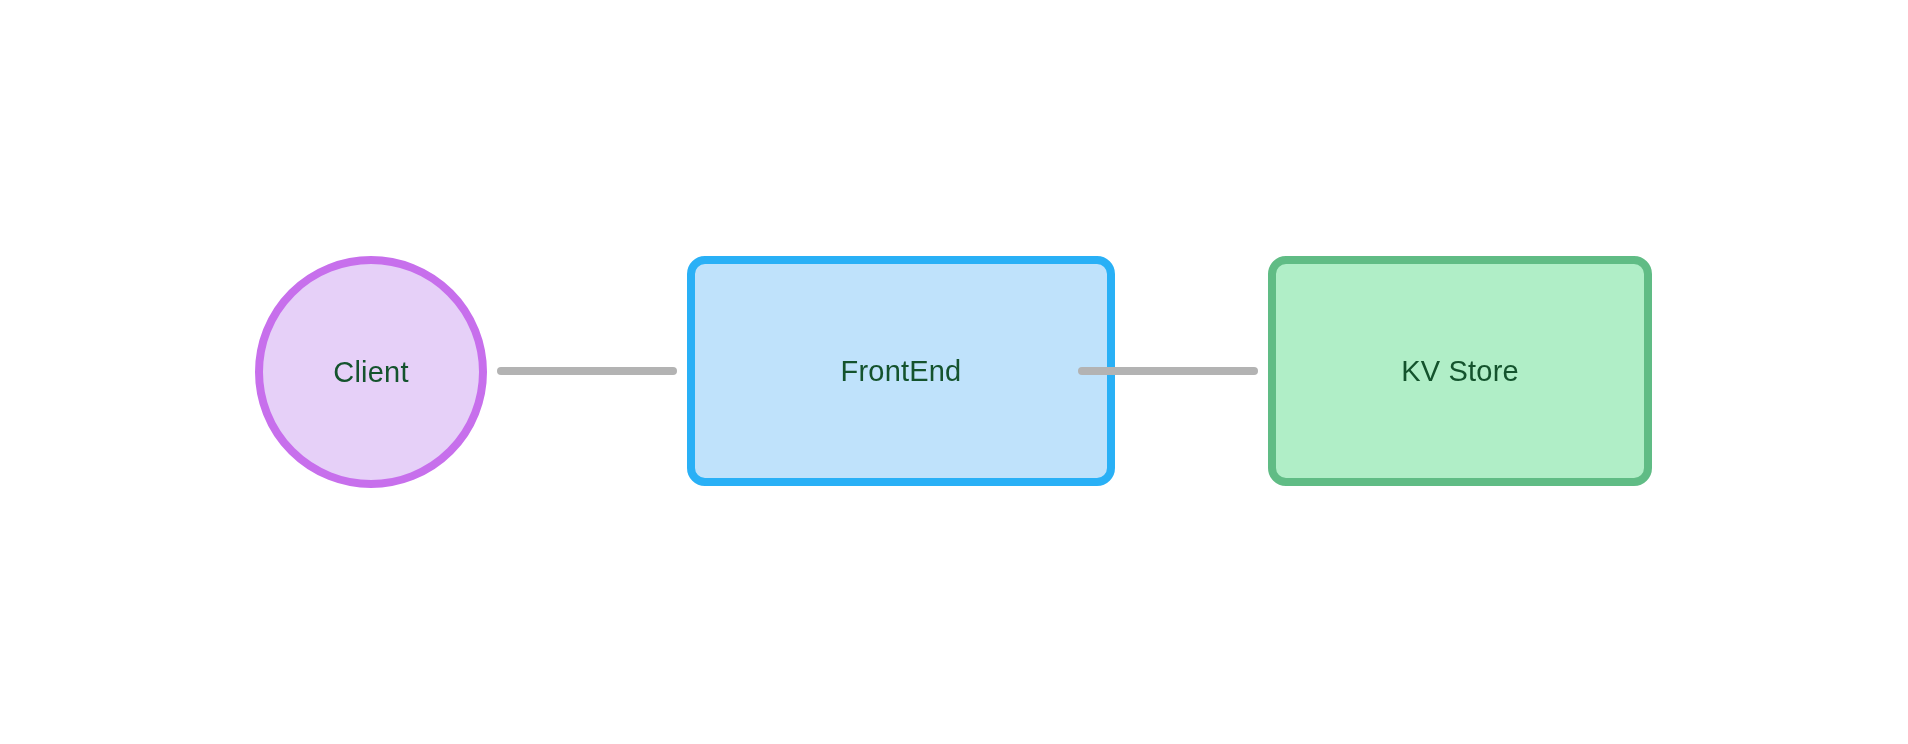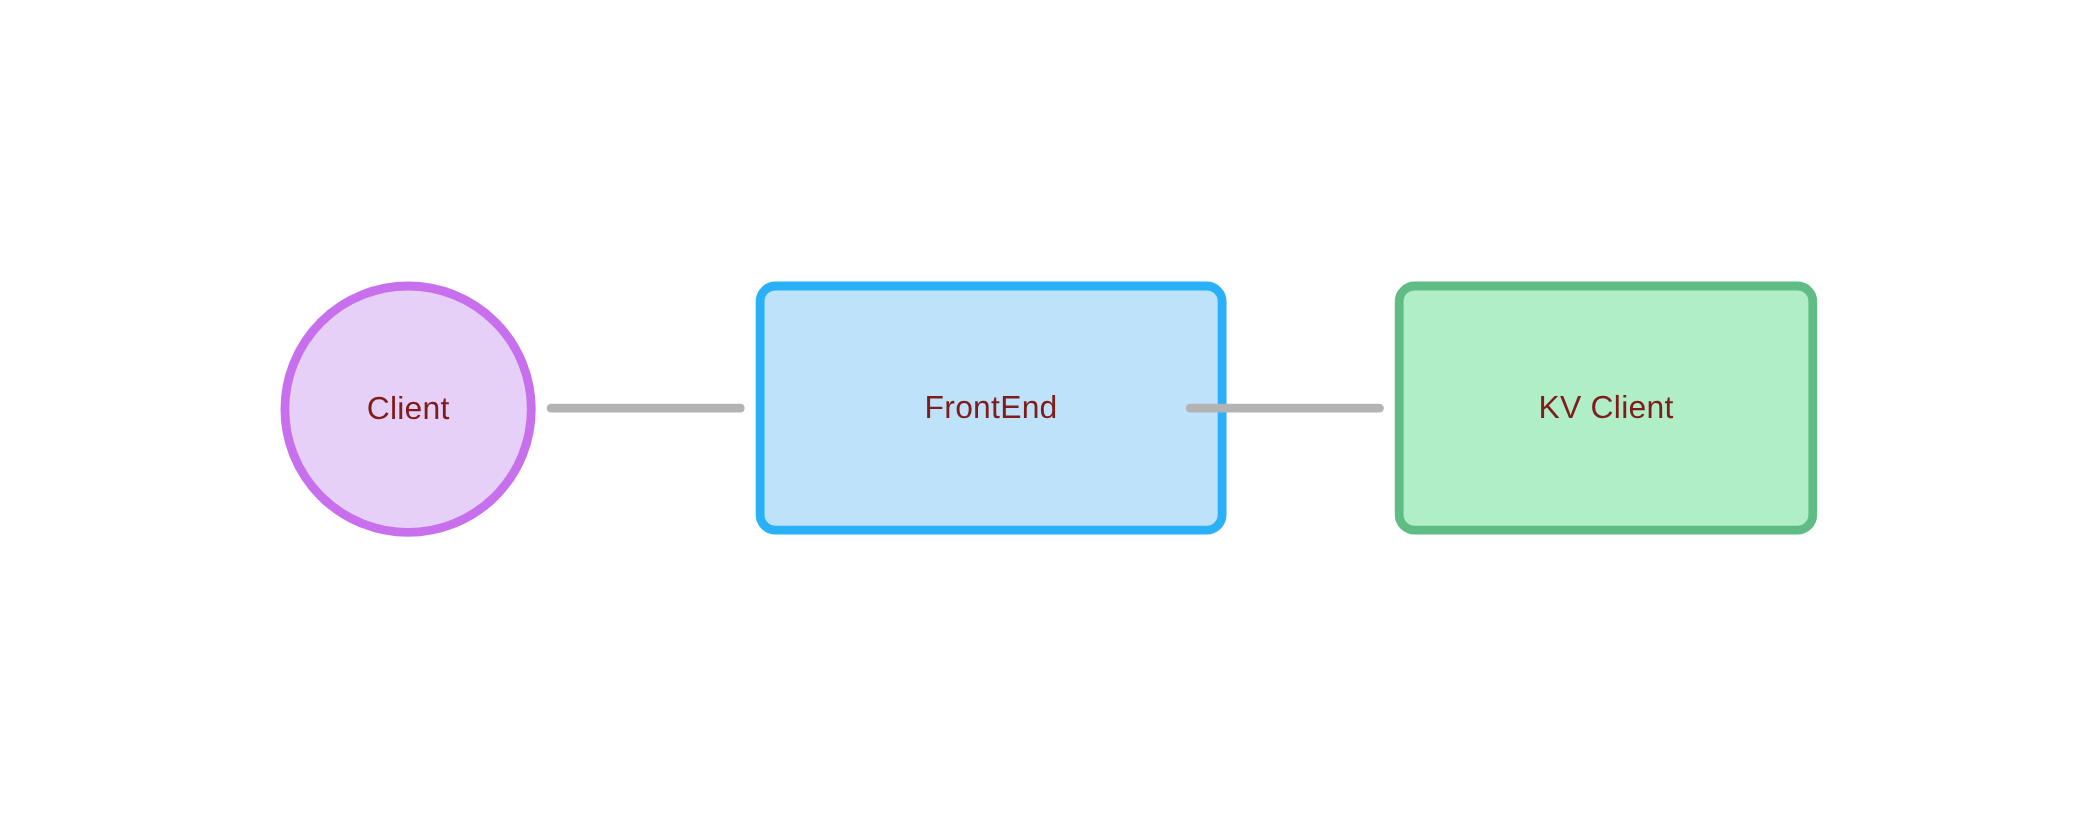--- a/index.html
+++ b/index.html
@@ -16,21 +16,21 @@
     overflow: hidden;
   }
   .node {
     position: absolute;
     box-sizing: border-box;
     display: flex;
     align-items: center;
     justify-content: center;
   }
   .node-label {
-    color: #7f1d1d;
+    color: #14532d;
     font-size: 29px;
     line-height: 1;
     letter-spacing: 0.2px;
     white-space: nowrap;
   }
   .node-client {
     left: 255px;
     top: 256px;
     width: 232px;
     height: 232px;
@@ -83,16 +83,16 @@
 
   <div class="edge edge-client-frontend" style="background-color: rgb(179, 179, 179);"></div>
 
   <div class="node node-frontend" style="background-color: rgb(191, 226, 251); border-color: rgb(41, 176, 246);">
     <span class="node-label">FrontEnd</span>
   </div>
 
   <div class="edge edge-frontend-kvstore" style="background-color: rgb(179, 179, 179);"></div>
 
   <div class="node node-kvstore" style="background-color: rgb(176, 238, 199); border-color: rgb(96, 188, 133);">
-    <span class="node-label">KV Client</span>
+    <span class="node-label">KV Store</span>
   </div>
 
 </div>
 
 </body></html>

